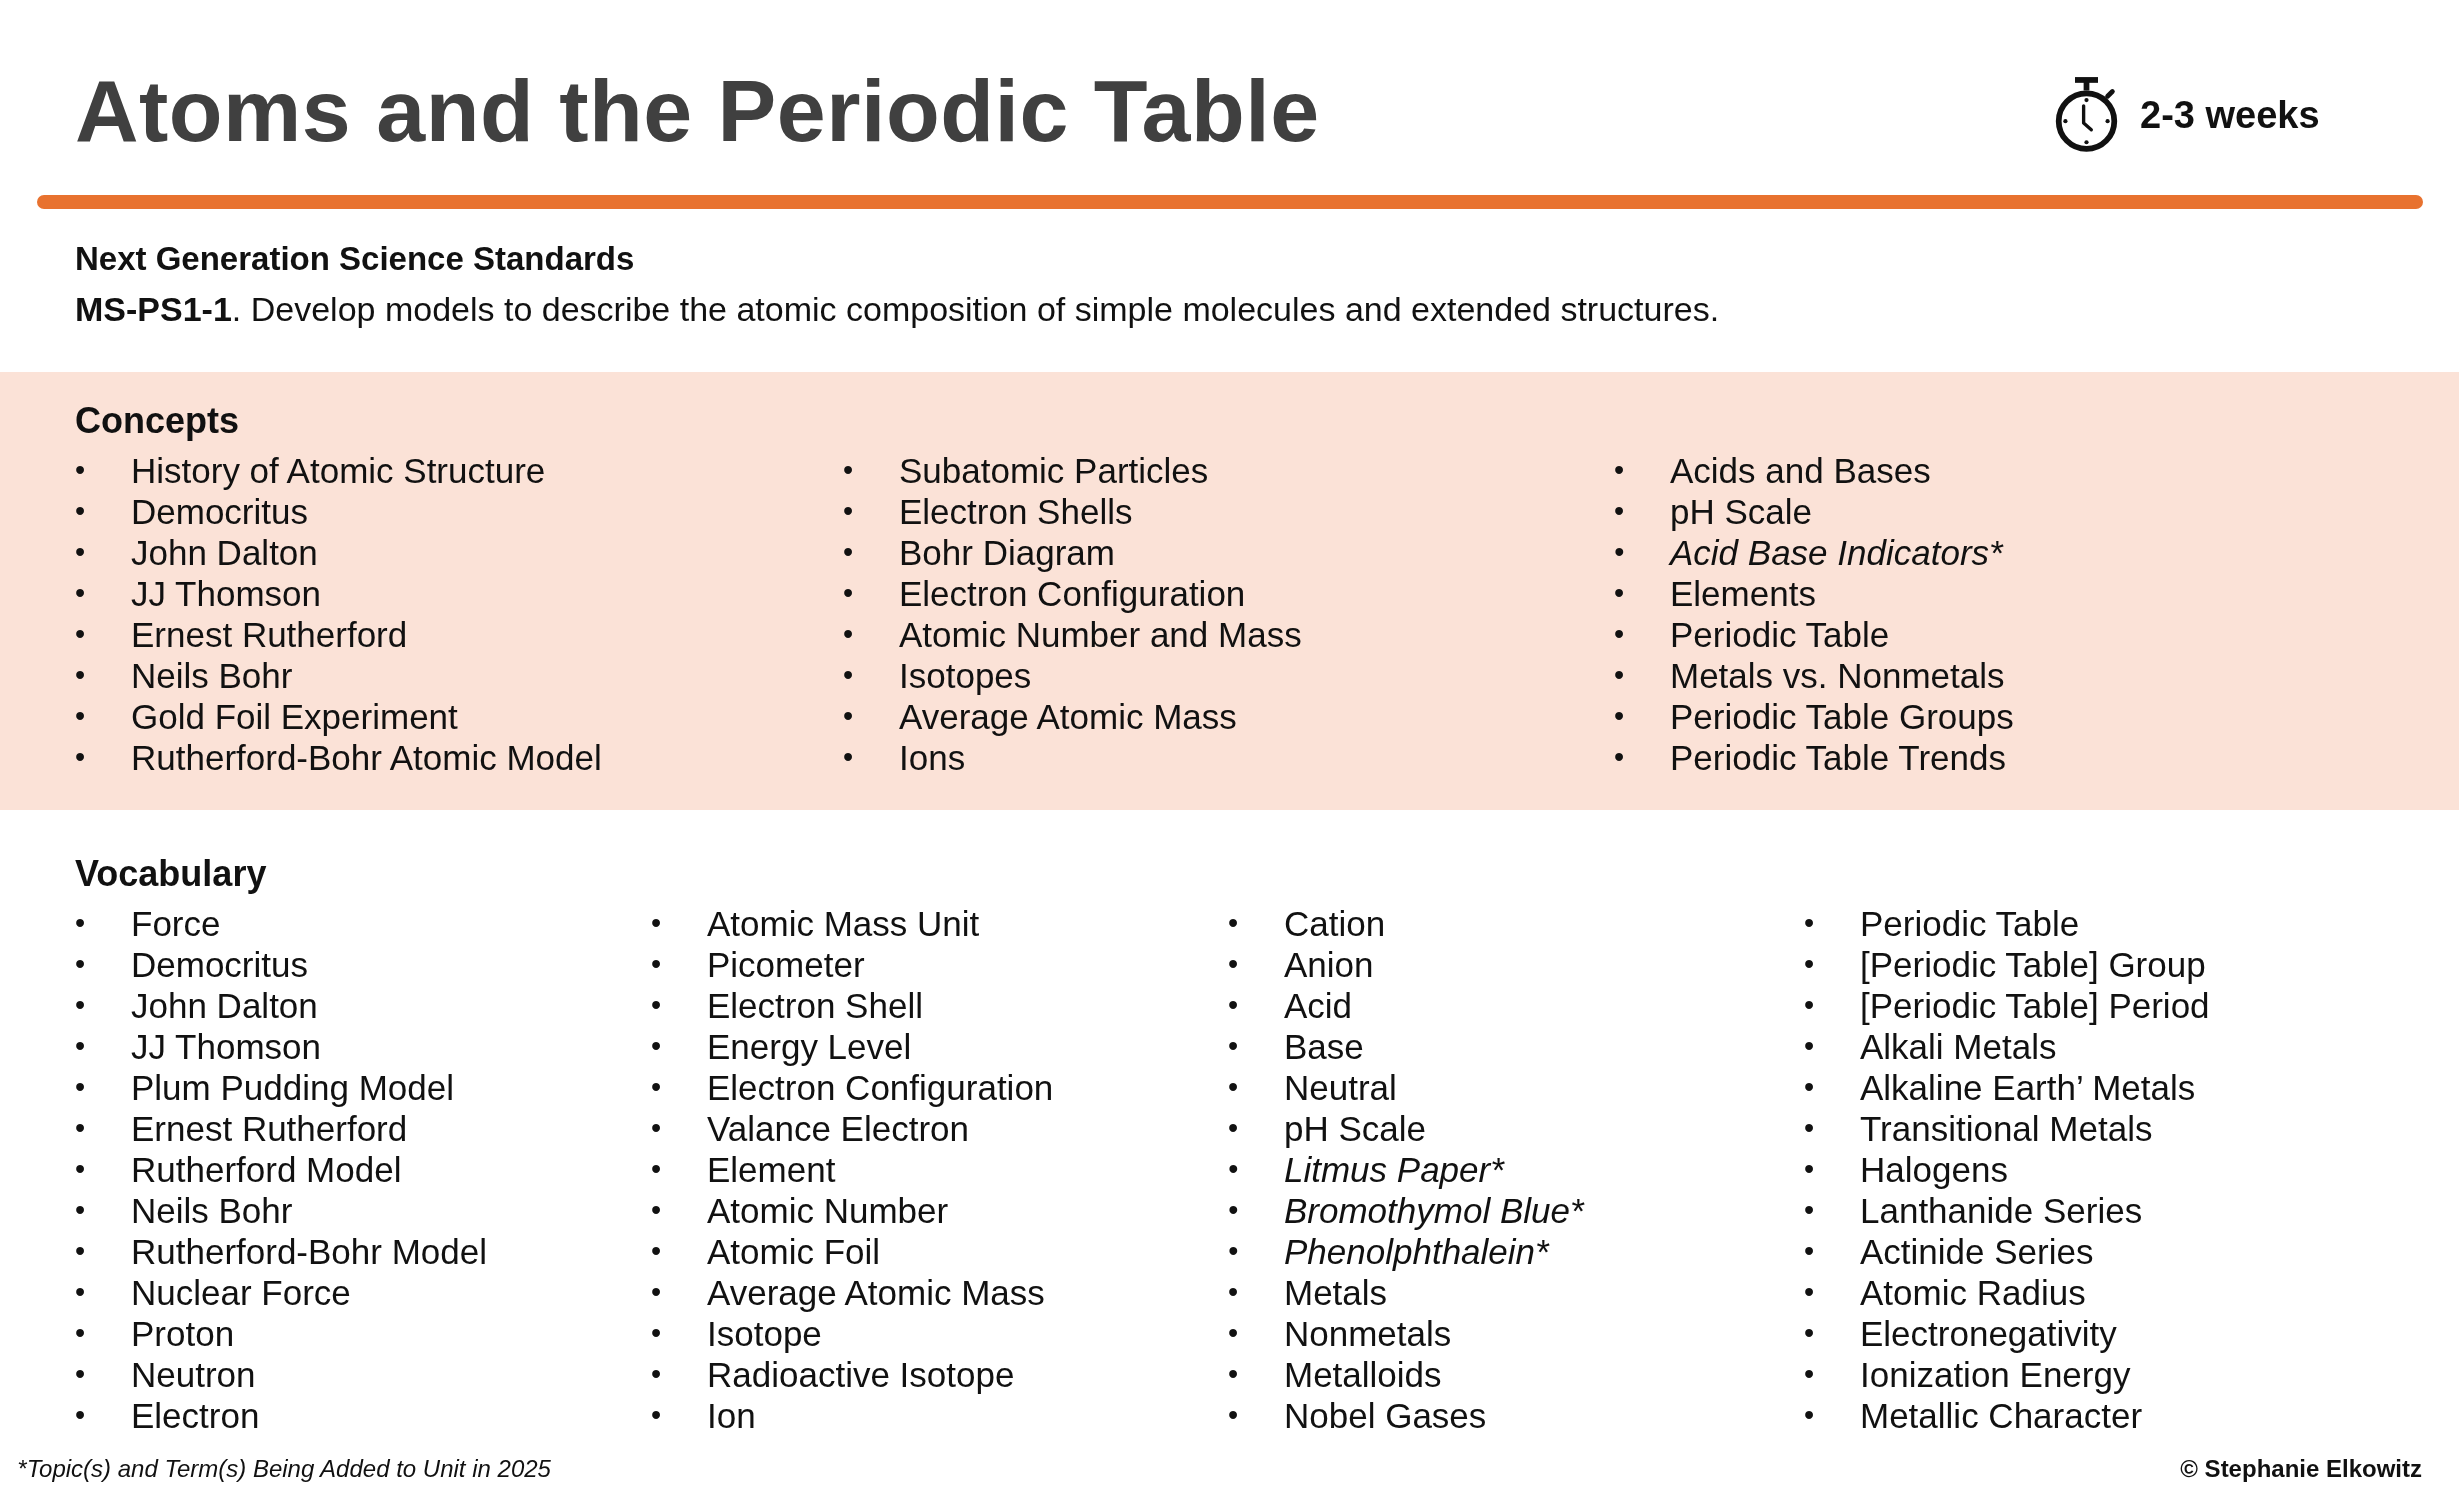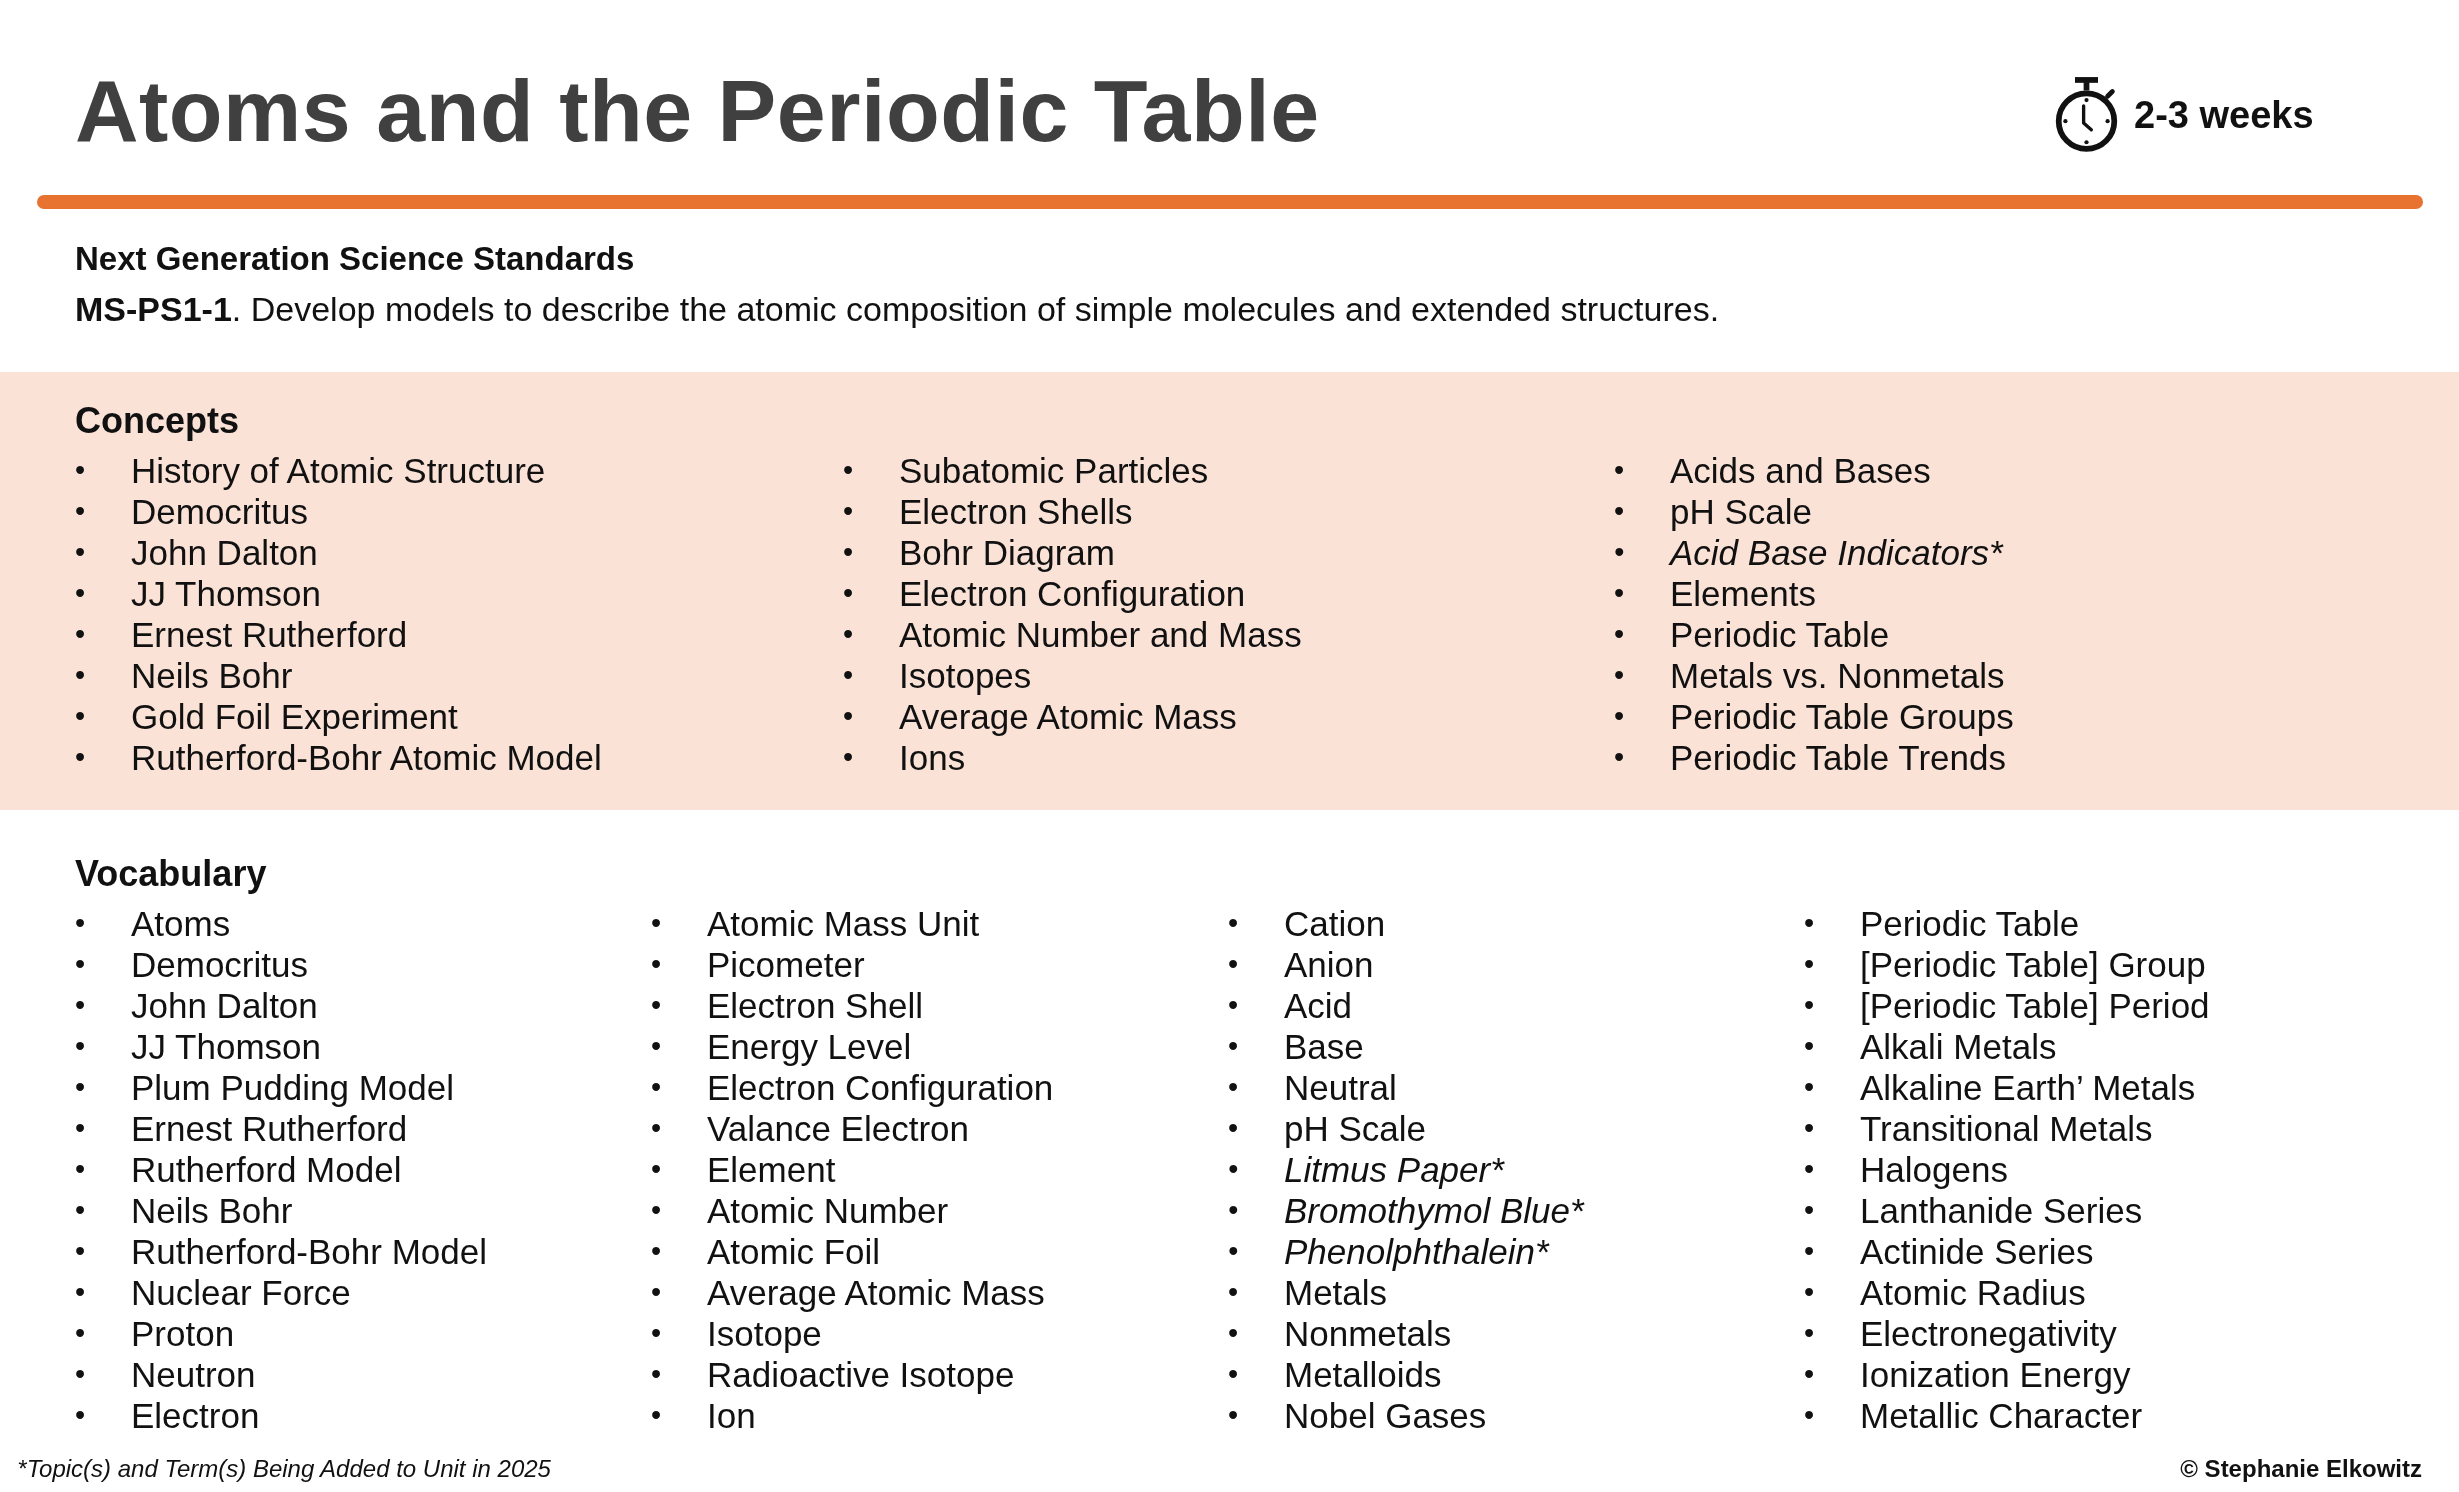--- a/index.html
+++ b/index.html
@@ -6,21 +6,21 @@
   body {
     width: 2459px; height: 1493px; position: relative; overflow: hidden;
     background: #ffffff; color: #111;
     font-family: "Liberation Sans", "DejaVu Sans", sans-serif;
   }
   .title {
     position: absolute; left: 75px; top: 60px;
     font-size: 88px; font-weight: 700; letter-spacing: 0.5px; color: #404040;
   }
   .duration {
-    position: absolute; left: 2052px; top: 75px; display: flex; align-items: center; gap: 13px;
+    position: absolute; left: 2052px; top: 75px; display: flex; align-items: center; gap: 19px;
   }
   .duration .label { font-size: 38px; font-weight: 700; }
   .rule {
     position: absolute; left: 37px; top: 195px; width: 2386px; height: 14.4px;
     background: #e8722f; border-radius: 7.7px;
   }
   .ngss-head {
     position: absolute; left: 75px; top: 240px; font-size: 33px; font-weight: 700;
   }
   .ngss-std {
@@ -108,21 +108,21 @@
     <li>Elements</li>
     <li>Periodic Table</li>
     <li>Metals vs. Nonmetals</li>
     <li>Periodic Table Groups</li>
     <li>Periodic Table Trends</li>
   </ul>
 
 <div class="section-head" style="left:75px; top:853px;">Vocabulary</div>
 
 <ul class="col" style="left:75px; top:903px;">
-    <li>Atoms</li>
+    <li>Force</li>
     <li>Democritus</li>
     <li>John Dalton</li>
     <li>JJ Thomson</li>
     <li>Plum Pudding Model</li>
     <li>Ernest Rutherford</li>
     <li>Rutherford Model</li>
     <li>Neils Bohr</li>
     <li>Rutherford-Bohr Model</li>
     <li>Nuclear Force</li>
     <li>Proton</li>

